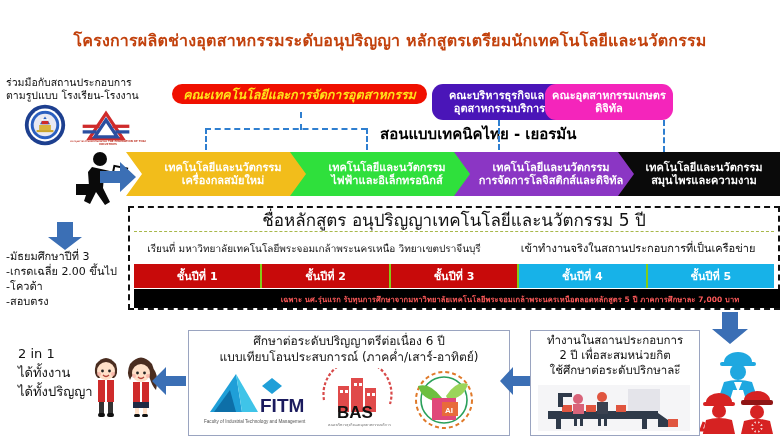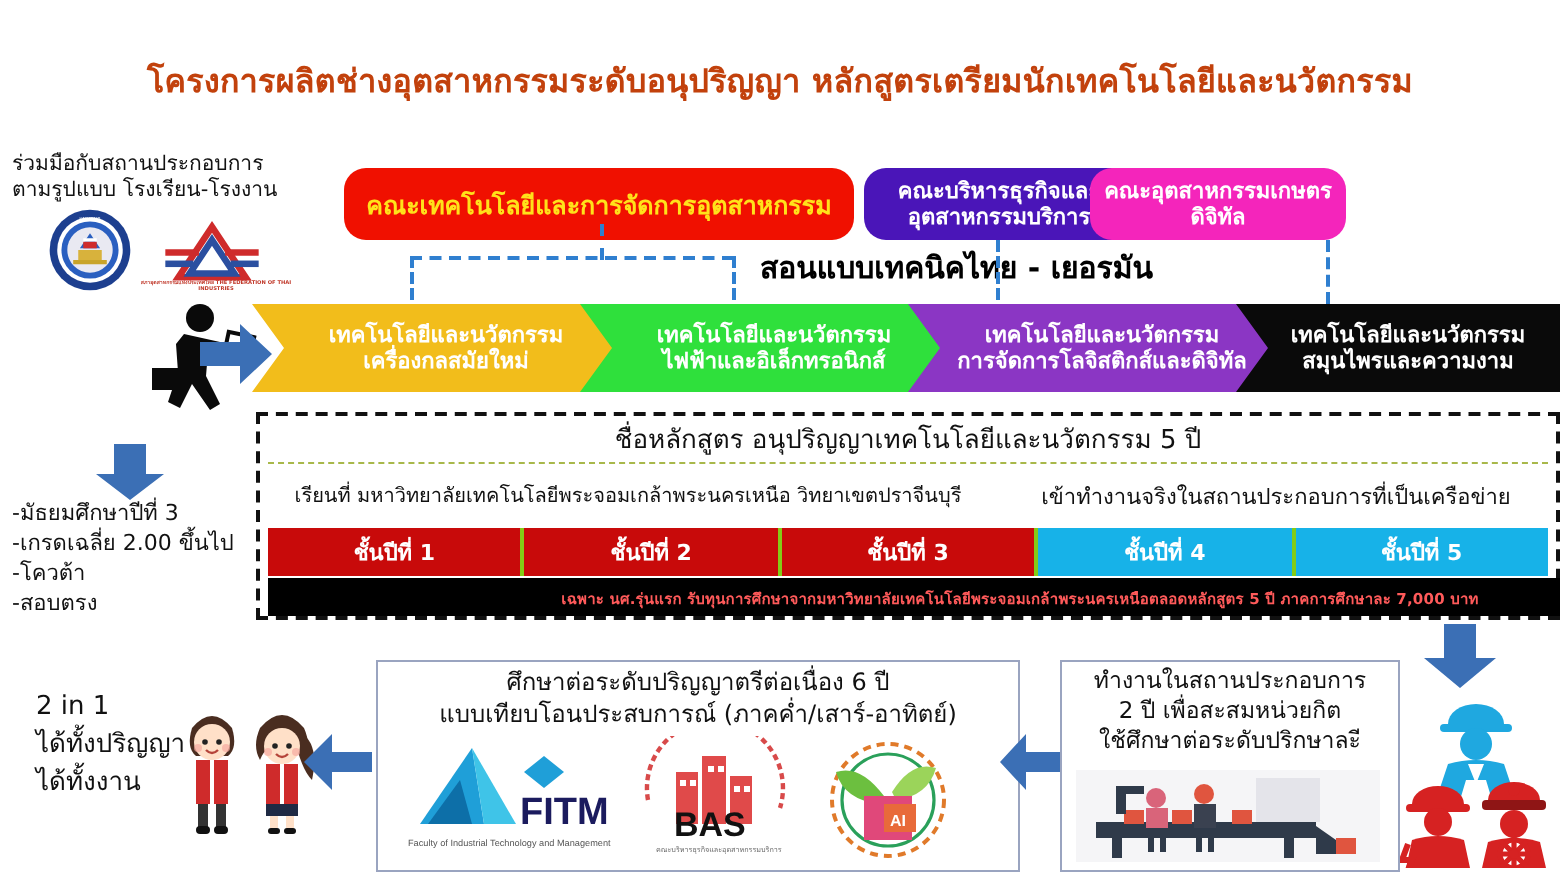--- a/index.html
+++ b/index.html
@@ -42,22 +42,22 @@
   .pill{
     position:absolute;
     border-radius:11px;
     display:flex;align-items:center;justify-content:center;
     text-align:center;font-weight:bold;line-height:13px;
     color:#ffffff;
     padding:0 6px;
     box-sizing:border-box;
   }
   #pill-fitm{
-    left:172px;top:84px;width:255px;height:36px;
-    background:#f01000;color:#ffe21a;font-size:12.5px;
+    left:172px;top:84px;width:255px;height:20px;
+    background:#f01000;color:#ffe21a;font-size:12.5px;font-style:italic;
   }
   #pill-bas{
     left:432px;top:84px;width:135px;height:36px;
     background:#4a15b8;font-size:11px;
   }
   #pill-agri{
     left:545px;top:84px;width:128px;height:36px;
     background:#f425bb;font-size:11px;
   }
 
@@ -97,21 +97,21 @@
     clip-path:polygon(0 0, 100% 0, 100% 100%, 0 100%, 16px 50%);}
 
   
   .panel{
     position:absolute;left:128px;top:206px;width:652px;height:104px;
     border:2px dashed #111;box-sizing:border-box;background:#fff;
   }
   .course-name{
     position:absolute;left:128px;top:208px;width:652px;height:22px;
     display:flex;align-items:center;justify-content:center;
-    font-size:13px;color:#111;
+    font-size:17px;color:#111;
   }
   .sep-dash{
     position:absolute;left:134px;top:231px;width:640px;
     border-top:1.5px dashed #a8b84a;
   }
   .study-left{
     position:absolute;left:134px;top:234px;width:360px;height:28px;
     display:flex;align-items:center;justify-content:center;text-align:center;
     font-size:10px;line-height:13px;color:#111;
   }
@@ -292,22 +292,22 @@
 
   <div class="quals">
     <div>-มัธยมศึกษาปีที่ 3</div>
     <div>-เกรดเฉลี่ย 2.00 ขึ้นไป</div>
     <div>-โควต้า</div>
     <div>-สอบตรง</div>
   </div>
 
   <div class="twoinone">
     <div>2 in 1</div>
+    <div>ได้ทั้งงาน</div>
     <div>ได้ทั้งปริญญา</div>
-    <div>ได้ทั้งงาน</div>
   </div>
 
   <svg class="kids" viewBox="0 0 80 74">
     <g>
       <path d="M10 16 q10 -12 20 0 q3 10 -2 14 h-16 q-5 -4 -2 -14 Z" fill="#4a2d20"></path>
       <circle cx="20" cy="23" r="9" fill="#ffe0c8"></circle>
       <circle cx="16.5" cy="23" r="1.4" fill="#222"></circle>
       <circle cx="23.5" cy="23" r="1.4" fill="#222"></circle>
       <circle cx="13" cy="26" r="2" fill="#f7a9a0" opacity=".7"></circle>
       <circle cx="27" cy="26" r="2" fill="#f7a9a0" opacity=".7"></circle>

